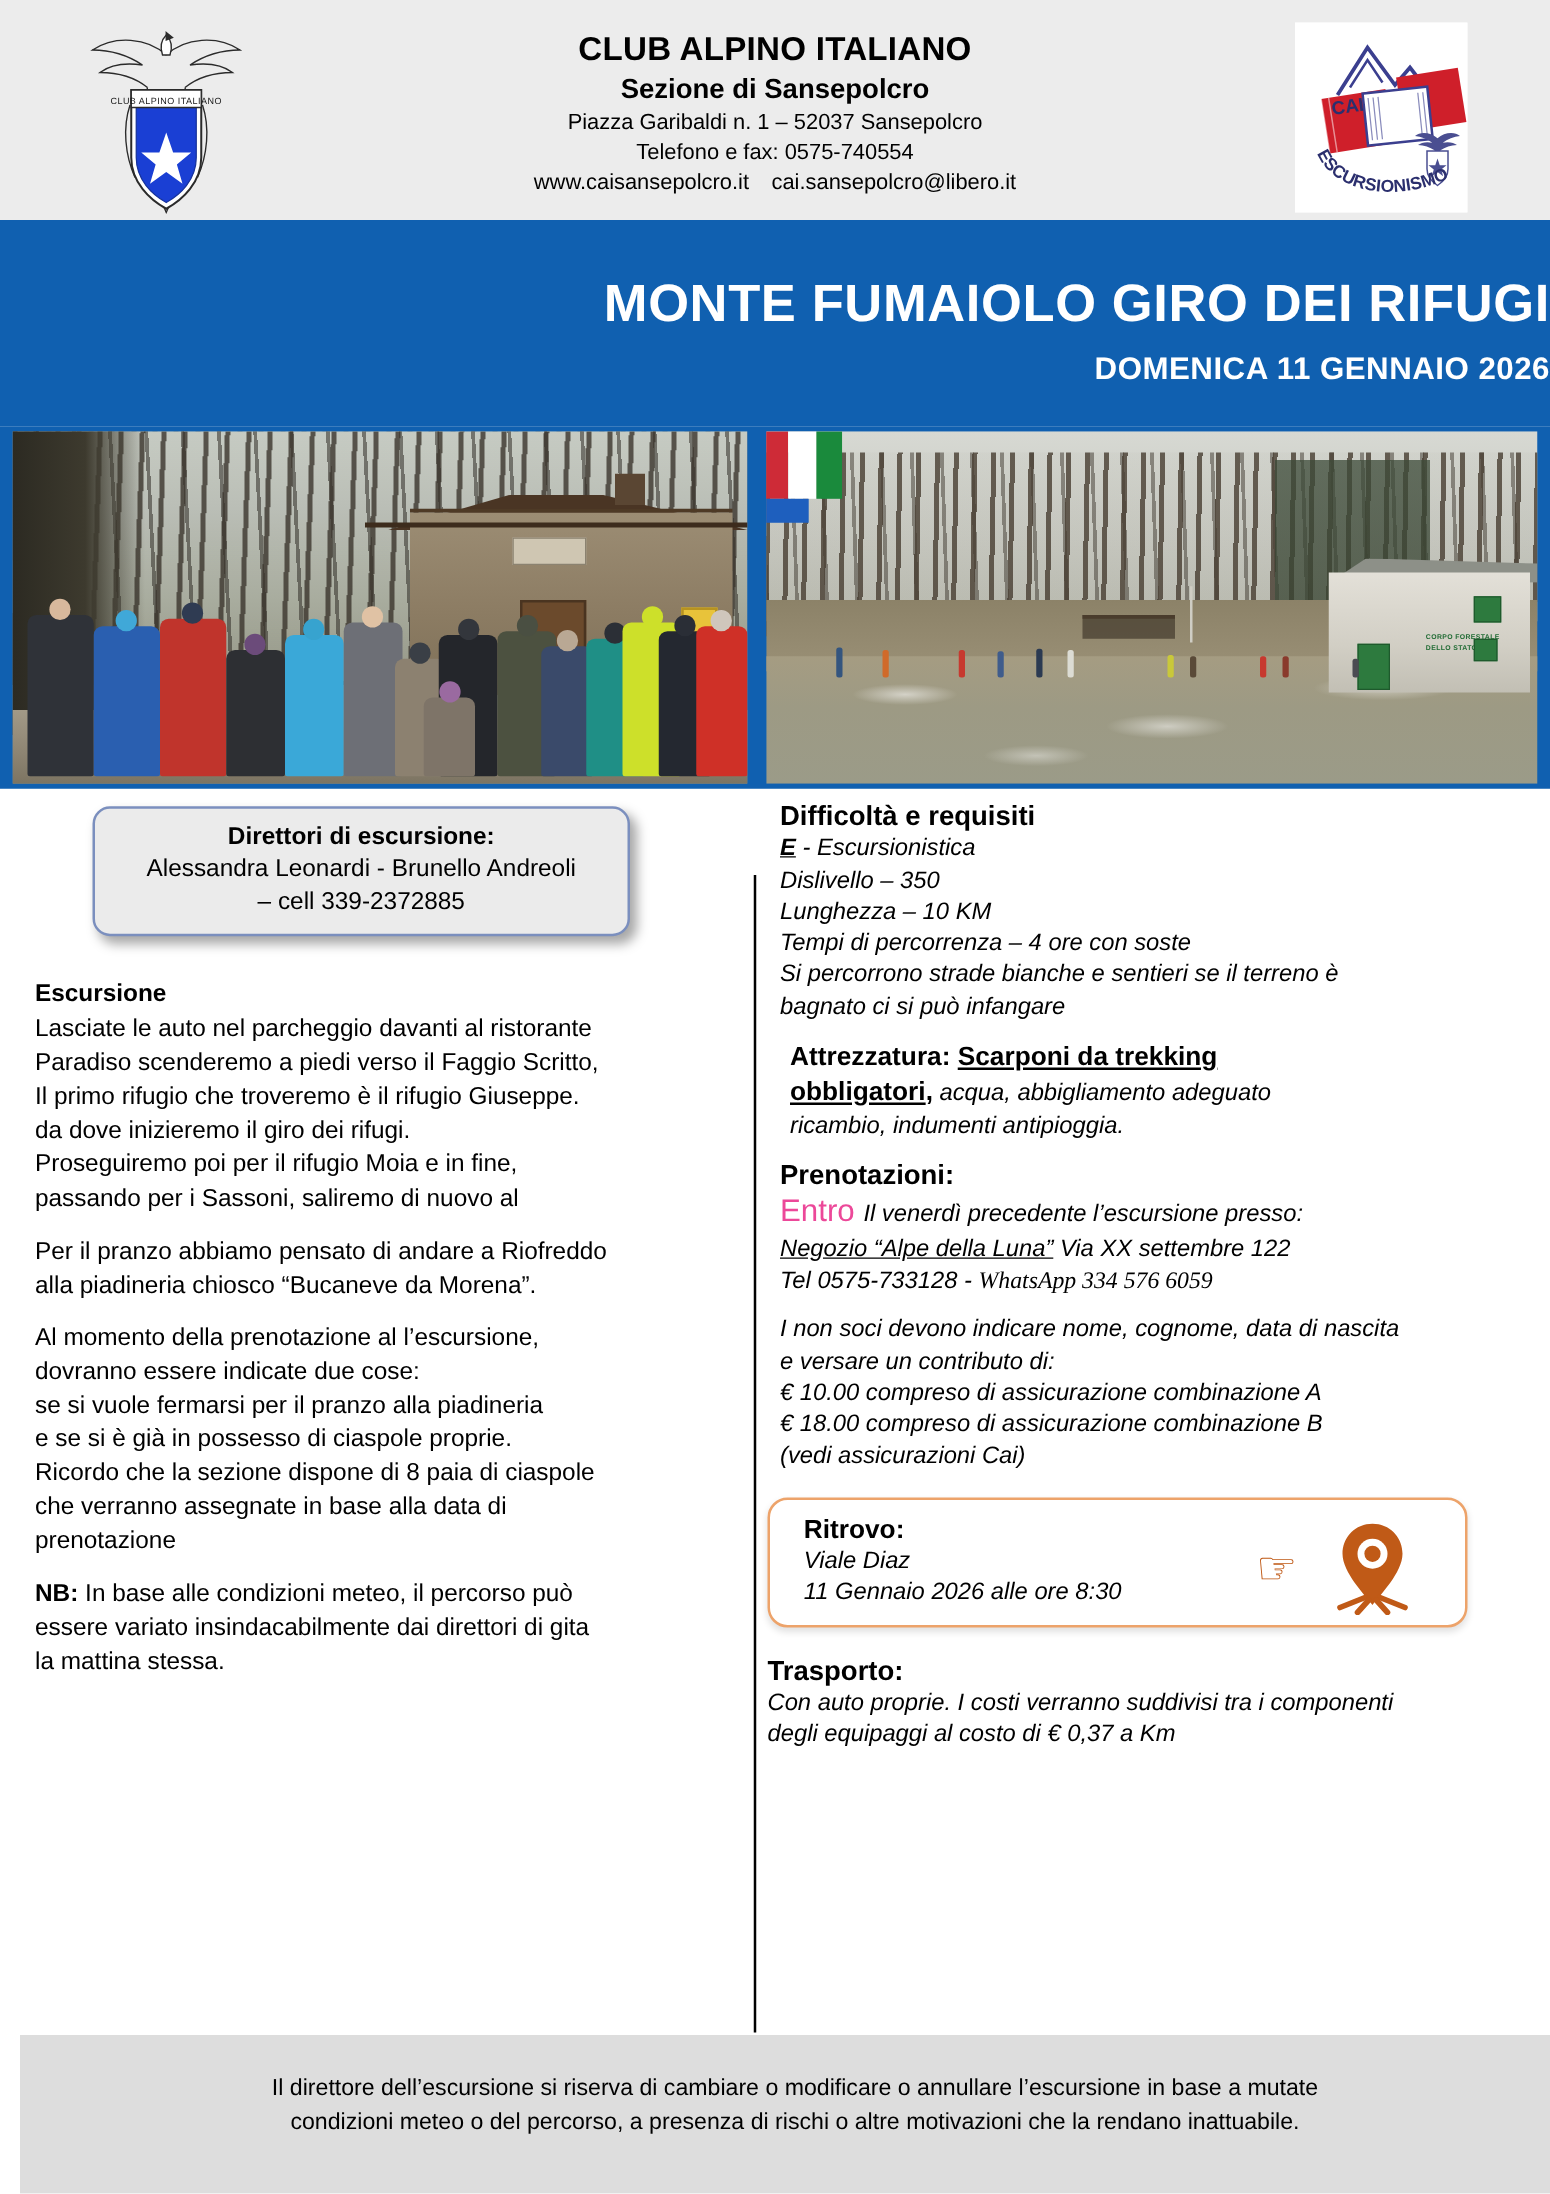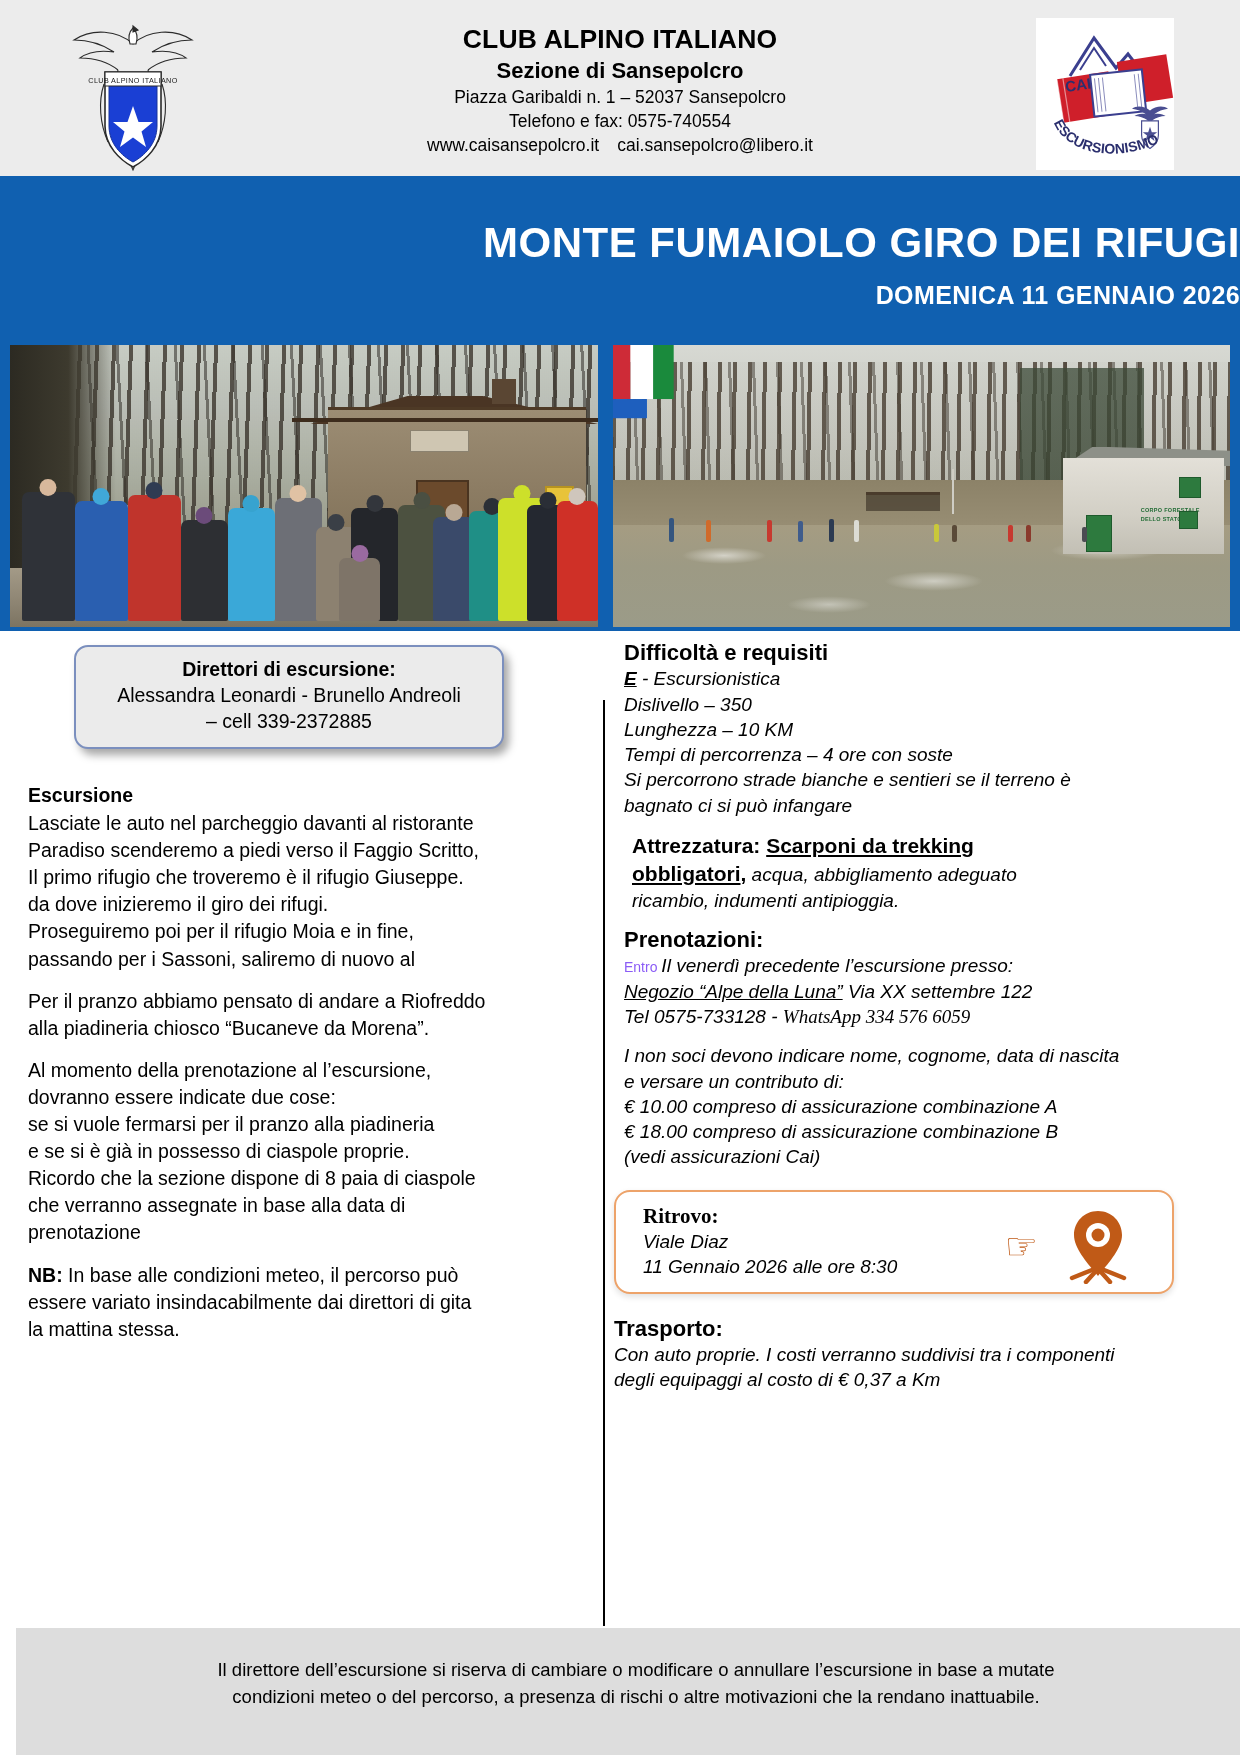--- a/index.html
+++ b/index.html
@@ -257,21 +257,21 @@
   .col-right {
     position:absolute; left:624px; top:640px; width:580px;
   }
   .rc-h {
     font-size:22px; font-weight:bold; color:#000; line-height:1.2;
   }
   .rc-i {
     font-size:19px; font-style:italic; color:#000; line-height:1.33;
   }
   .rc-n {
-    font-size:14px; color:#8b5cf6; line-height:1.33;
+    font-size:25px; color:#ec4899; line-height:1.33;
   }
   .u { text-decoration:underline; }
   .rc-gap-m { height:14px; }
 
   .attr-block { margin-left:8px; margin-top:14px; }
   .attr-lead {
     font-size:21px; font-weight:bold; line-height:1.33;
   }
   .attr-rest { font-size:19px; font-style:italic; line-height:1.33; }
 
@@ -282,21 +282,21 @@
     position:relative;
     margin-top:20px;
     margin-left:-10px;
     width:560px; height:104px;
     border:2px solid #eda36a;
     border-radius:16px;
     background:#ffffff;
     box-shadow:0 3px 6px rgba(0,0,0,.12);
   }
   .ritrovo-text { position:absolute; left:27px; top:12px; }
-  .ritrovo-title { font-size:21px; font-weight:bold;font-family:Liberation Serif, serif; }
+  .ritrovo-title { font-size:21px; font-weight:bold; }
   .ritrovo-line  { font-size:19px; font-style:italic; line-height:1.33; }
   .hand-icon {
     position:absolute; right:134px; top:36px;
     font-size:37px; color:#c05a17; line-height:1;
   }
   .pin-icon { position:absolute; right:38px; top:16px; width:72px; height:76px; }
 
   .trasporto { margin-top:22px; margin-left:-10px; }
 
   

